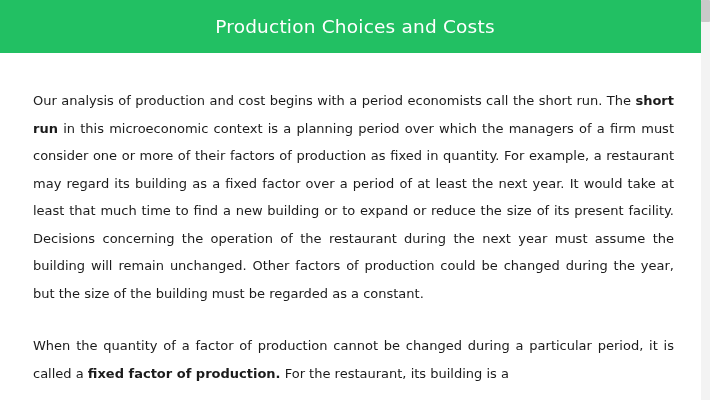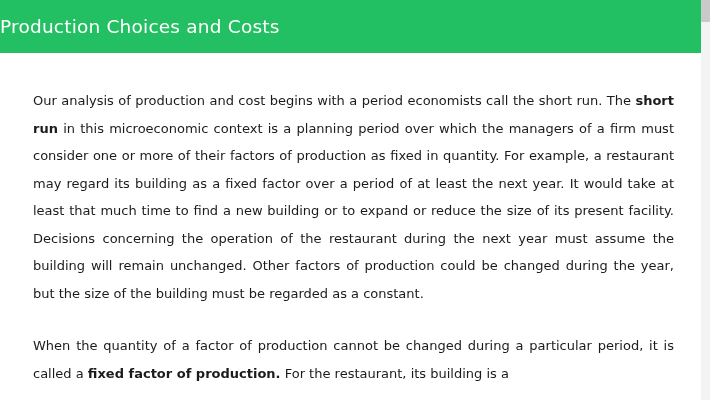--- a/index.html
+++ b/index.html
@@ -22,20 +22,21 @@
   }
   .header-bar {
     position: absolute;
     top: 0;
     left: 0;
     width: 710px;
     height: 53px;
     background: #22c063;
     display: flex;
     align-items: center;
+    justify-content: center;
     box-sizing: border-box;
   }
   .header-title {
     color: #ffffff;
     font-size: 18.5px;
     font-family: "DejaVu Sans", sans-serif;
     letter-spacing: 0.2px;
     text-align: center;
     white-space: nowrap;
   }

